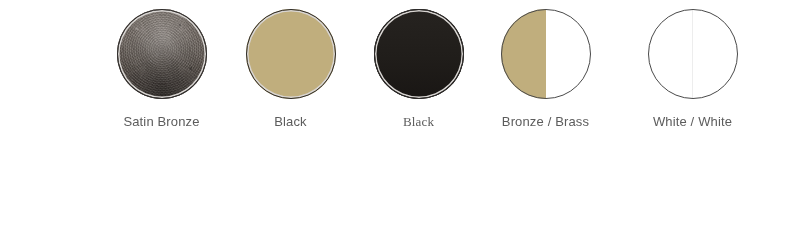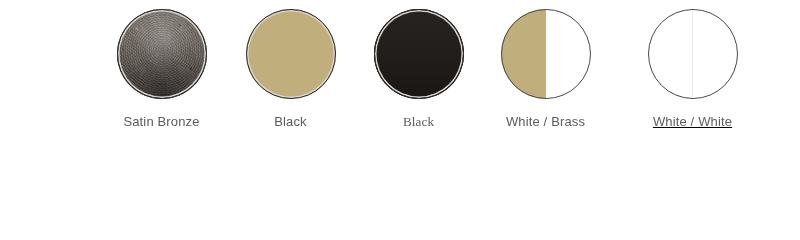--- a/index.html
+++ b/index.html
@@ -33,21 +33,21 @@
     align-items: center;
     box-sizing: border-box;
   }
 
   
   .swatch-item.i0 { margin-left: 14px; }
   .swatch-item.i1 { margin-left: 1px; }
   .swatch-item.i2 { margin-left: 0px; font-family: Liberation Serif, serif; }
   .swatch-item.i3 { margin-left: 0px; }
   .swatch-item.i4 { margin-left: -1px; }
-  .swatch-item.i5 { margin-left: 19px; text-decoration: underline; }
+  .swatch-item.i5 { margin-left: 19px; }
 
   .circle-wrap {
     position: relative;
     width: 90px;
     height: 90px;
     margin-top: 9px;
   }
 
   .circle {
     position: absolute;
@@ -178,21 +178,21 @@
 
 
   <div class="swatch-item i4">
     <div class="circle-wrap">
       <div class="circle">
         <div class="half left fill-white"></div>
         <div class="half right fill-brass"></div>
       </div>
       <div class="bezel soft"></div>
     </div>
-    <div class="label">White / Brass</div>
+    <div class="label">Bronze / Brass</div>
   </div>
 
   <div class="swatch-item i5">
     <div class="circle-wrap">
       <div class="circle">
         <div class="half left fill-white"></div>
         <div class="half right fill-white"></div>
         <div class="divider"></div>
       </div>
       <div class="bezel soft"></div>

